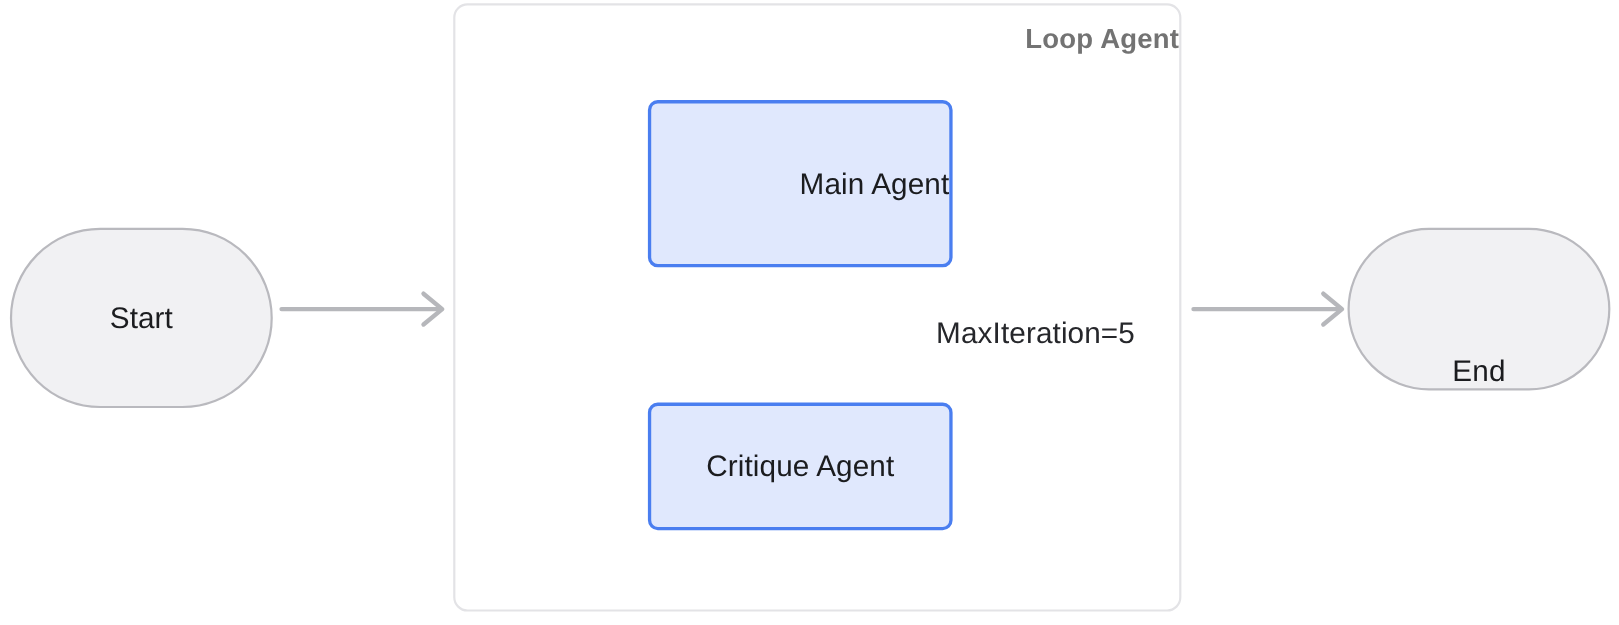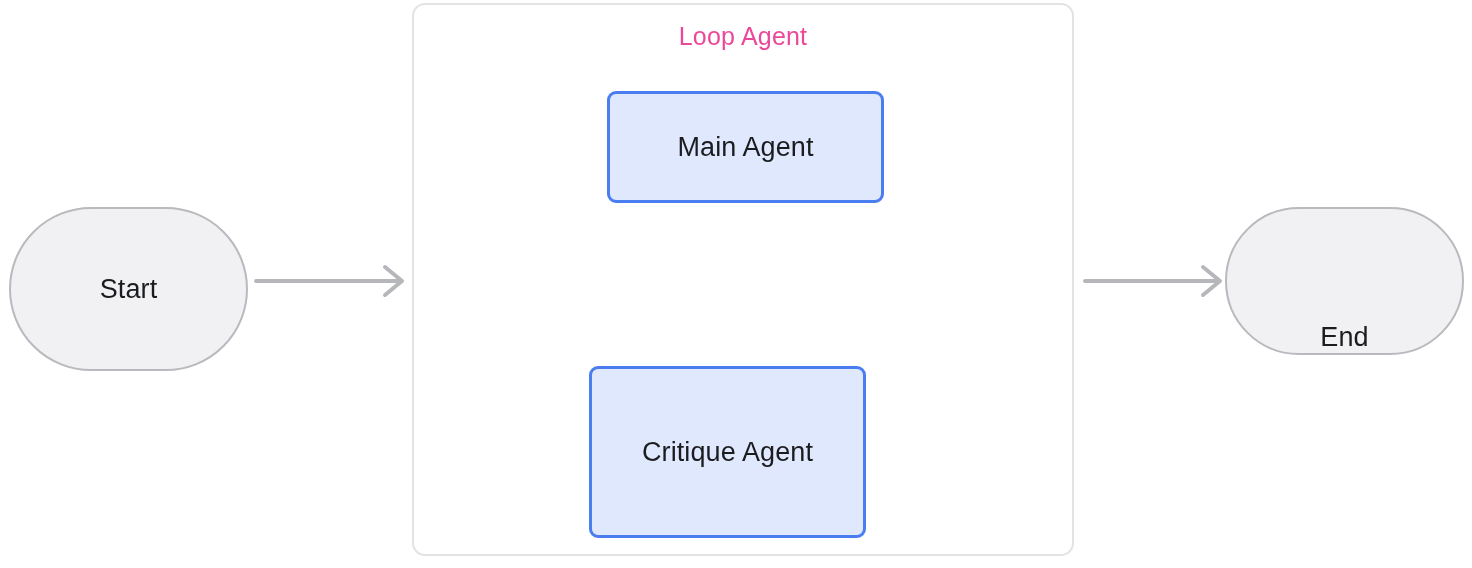--- a/index.html
+++ b/index.html
@@ -55,44 +55,44 @@
     box-sizing: border-box;
     background: #ffffff;
     border: 2px solid #e3e3e6;
     border-radius: 13px;
   }
   #group-loop-agent-title {
     position: absolute;
     left: 0;
     top: 17px;
     width: 100%;
-    text-align: center;
+    text-align: right;
     font-size: 25px;
-    font-weight: 400;
-    color: #ec4899;
+    font-weight: 700;
+    color: #737373;
     letter-spacing: 0.2px;
   }
 
   
   .agent-box {
     position: absolute;
     box-sizing: border-box;
     background: #e0e8fd;
     border: 3px solid #4a7ef0;
     border-radius: 9px;
     display: flex;
     align-items: center;
     justify-content: center;
     color: #1b1c1f;
     font-size: 27px;
     font-weight: 400;
     letter-spacing: 0.1px;
   }
-  #node-main-agent     { left: 607px; top: 91px;  width: 277px; height: 112px; }
-  #node-critique-agent { left: 589px; top: 366px; width: 277px; height: 172px; }
+  #node-main-agent     { left: 589px; top: 91px;  width: 277px; height: 152px; justify-content: flex-end; }
+  #node-critique-agent { left: 589px; top: 366px; width: 277px; height: 116px; }
 
   
   #edge-label-maxiteration {
     position: absolute;
     left: 845px;
     top: 286px;
     padding: 2px 6px;
     background: #ffffff;
     color: #26272b;
     font-size: 27px;
@@ -138,18 +138,19 @@
   </div>
 
   <div id="node-main-agent" class="agent-box">
     <span>Main Agent</span>
   </div>
 
   <div id="node-critique-agent" class="agent-box">
     <span>Critique Agent</span>
   </div>
 
+  <div id="edge-label-maxiteration">MaxIteration=5</div>
 
   <div id="node-end" class="terminal">
     <span>End</span>
   </div>
 
 </div>
 
 </body></html>

